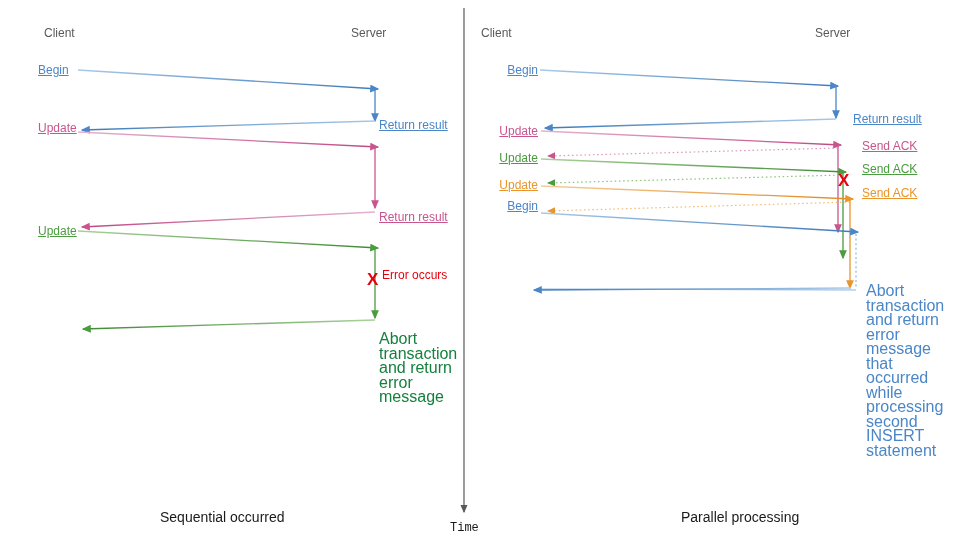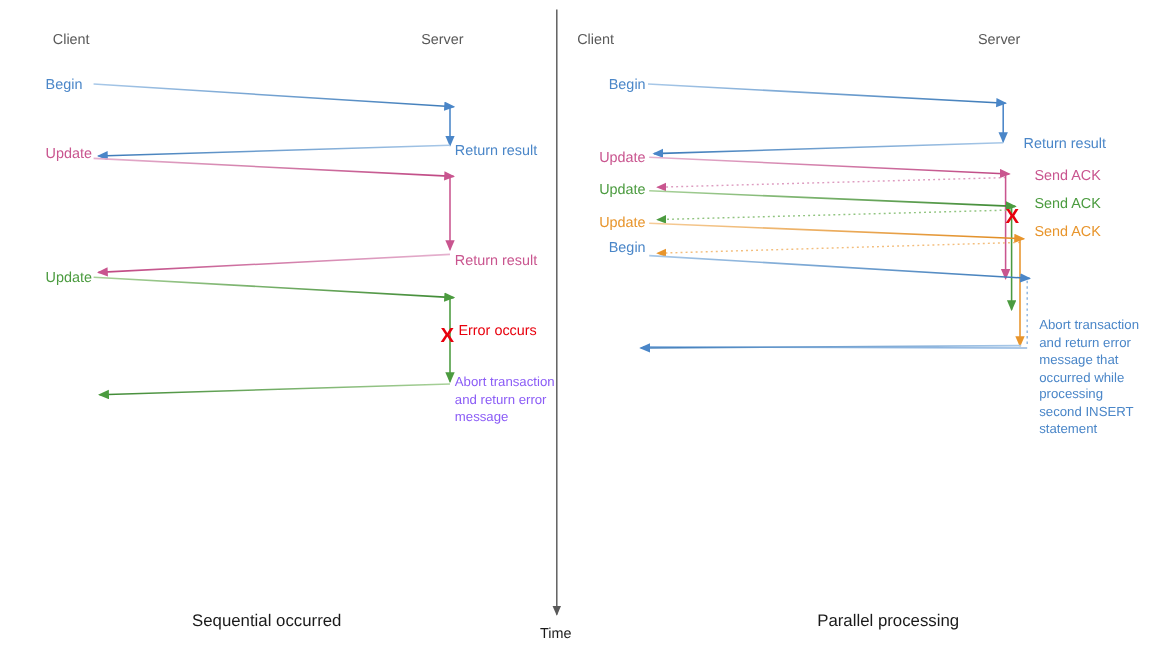--- a/index.html
+++ b/index.html
@@ -31,29 +31,31 @@
     position: absolute;
     font-size: 14px;
     color: #1a1a1a;
     white-space: nowrap;
   }
   .msg-label {
     position: absolute;
     font-size: 12px;
     white-space: nowrap;
     line-height: 14px;
+    text-decoration: underline;
   }
   .msg-label.right-align {
     text-align: right;
   }
   .blk-label {
     position: absolute;
-    font-size: 11px;
+    font-size: 16px;
     line-height: 14.5px;
     white-space: normal;
+    margin-top: 20px;
   }
   .err-x {
     position: absolute;
     font-size: 17px;
     font-weight: bold;
     color: #e8000d;
     line-height: 17px;
     white-space: nowrap;
   }
   .err-text {
@@ -178,25 +180,25 @@
 <div class="msg-label" style="left:38px; top:63px; color:#4a86c8;">Begin</div>
 <div class="msg-label" style="left:38px; top:121px; color:#c9558f;">Update</div>
 <div class="msg-label" style="left:38px; top:224px; color:#4b9b3f;">Update</div>
 
 <div class="msg-label" style="left:379px; top:118px; color:#4a86c8;">Return result</div>
 <div class="msg-label" style="left:379px; top:210px; color:#c9558f;">Return result</div>
 
 <div class="err-x" style="left:367px; top:271px;">X</div>
 <div class="err-text" style="left:382px; top:268px;">Error occurs</div>
 
-<div class="blk-label" style="left:379px; top:312px; width:84px; color:#8b5cf6;">Abort transaction and return error message</div>
+<div class="blk-label" style="left:379px; top:312px; width:84px; color:#15803d;">Abort transaction and return error message</div>
 
 <div class="panel-caption" style="left:160px; top:509px;">Sequential occurred</div>
 
-<div class="time-label" style="left:450px; top:521px;">Time</div>
+<div class="time-label" style="left:450px; top:521px;font-family:Liberation Mono, monospace;">Time</div>
 
 <div class="lane-title" style="left:481px; top:26px;">Client</div>
 <div class="lane-title" style="left:815px; top:26px;">Server</div>
 
 <div class="msg-label right-align" style="left:460px; top:63px; width:78px; color:#4a86c8;">Begin</div>
 <div class="msg-label right-align" style="left:460px; top:124px; width:78px; color:#c9558f;">Update</div>
 <div class="msg-label right-align" style="left:460px; top:151px; width:78px; color:#4b9b3f;">Update</div>
 <div class="msg-label right-align" style="left:460px; top:178px; width:78px; color:#e8952c;">Update</div>
 <div class="msg-label right-align" style="left:455px; top:199px; width:83px; color:#4a86c8;">Begin</div>
 

